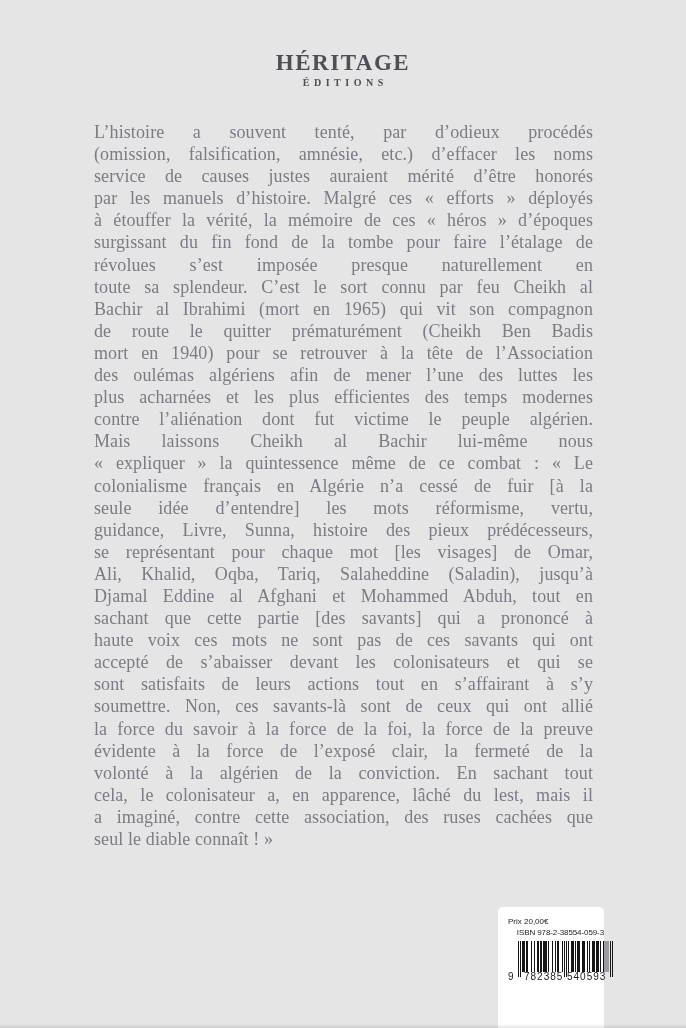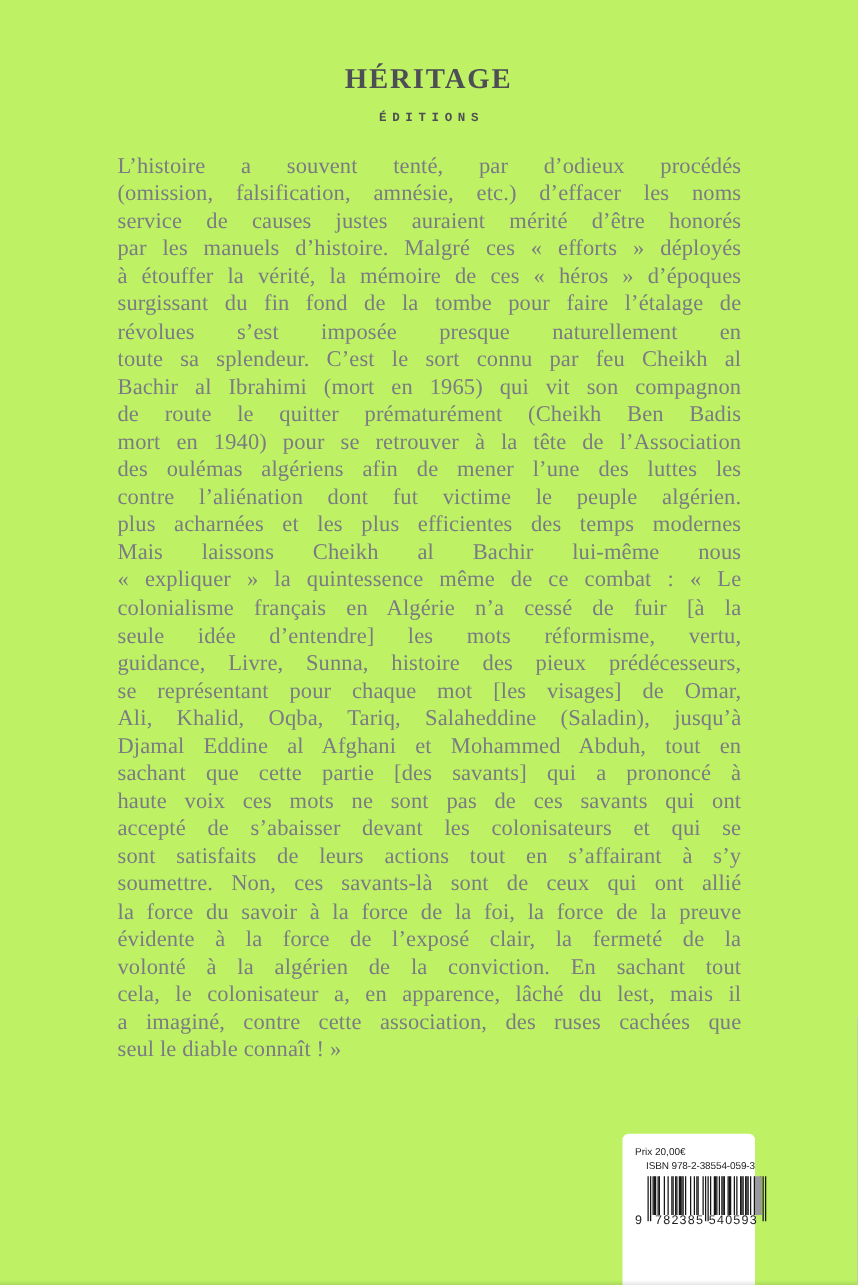--- a/index.html
+++ b/index.html
@@ -1,32 +1,31 @@
 <!DOCTYPE html>
 <html><head>
 <meta charset="utf-8">
 <style>
   html,body{margin:0;padding:0;background:#b9b9bf;}
   .page{
     position:relative;width:686px;height:1028px;margin:0 auto;
-    background:#bef264;overflow:hidden;
+    background:#e5e5e5;overflow:hidden;
     font-family:"Liberation Serif", serif;
   }
   .publisher{
     position:absolute;top:50px;left:0;right:0;text-align:center;
     color:#4e4e55;
   }
   .publisher .name{
     margin:0;font-size:23px;font-weight:700;letter-spacing:1.5px;
     font-family:"Liberation Serif", serif;
   }
   .publisher .subtitle{
-    margin-top:14px;font-size:10px;font-weight:600;letter-spacing:4.5px;
+    margin-top:1px;font-size:10px;font-weight:600;letter-spacing:4.5px;
     text-indent:4.5px;
-    font-family:Liberation Mono, monospace;
   }
   .blurb{
     position:absolute;left:94px;top:121px;width:499px;
     color:#7b7b84;font-size:18px;line-height:22.1px;letter-spacing:0.1px;
   }
   .tline{
     text-align:justify;text-align-last:justify;
     height:22.1px;overflow:hidden;white-space:nowrap;
   }
   .tline-last{text-align-last:left;}
@@ -72,22 +71,22 @@
       <div class="tline">service de causes justes auraient mérité d’être honorés</div>
       <div class="tline">par les manuels d’histoire. Malgré ces « efforts » déployés</div>
       <div class="tline">à étouffer la vérité, la mémoire de ces « héros » d’époques</div>
       <div class="tline">surgissant du fin fond de la tombe pour faire l’étalage de</div>
       <div class="tline">révolues s’est imposée presque naturellement en</div>
       <div class="tline">toute sa splendeur. C’est le sort connu par feu Cheikh al</div>
       <div class="tline">Bachir al Ibrahimi (mort en 1965) qui vit son compagnon</div>
       <div class="tline">de route le quitter prématurément (Cheikh Ben Badis</div>
       <div class="tline">mort en 1940) pour se retrouver à la tête de l’Association</div>
       <div class="tline">des oulémas algériens afin de mener l’une des luttes les</div>
+      <div class="tline">plus acharnées et les plus efficientes des temps modernes</div>
       <div class="tline">contre l’aliénation dont fut victime le peuple algérien.</div>
-      <div class="tline">plus acharnées et les plus efficientes des temps modernes</div>
       <div class="tline">Mais laissons Cheikh al Bachir lui-même nous</div>
       <div class="tline">« expliquer » la quintessence même de ce combat : « Le</div>
       <div class="tline">colonialisme français en Algérie n’a cessé de fuir [à la</div>
       <div class="tline">seule idée d’entendre] les mots réformisme, vertu,</div>
       <div class="tline">guidance, Livre, Sunna, histoire des pieux prédécesseurs,</div>
       <div class="tline">se représentant pour chaque mot [les visages] de Omar,</div>
       <div class="tline">Ali, Khalid, Oqba, Tariq, Salaheddine (Saladin), jusqu’à</div>
       <div class="tline">Djamal Eddine al Afghani et Mohammed Abduh, tout en</div>
       <div class="tline">sachant que cette partie [des savants] qui a prononcé à</div>
       <div class="tline">haute voix ces mots ne sont pas de ces savants qui ont</div>

